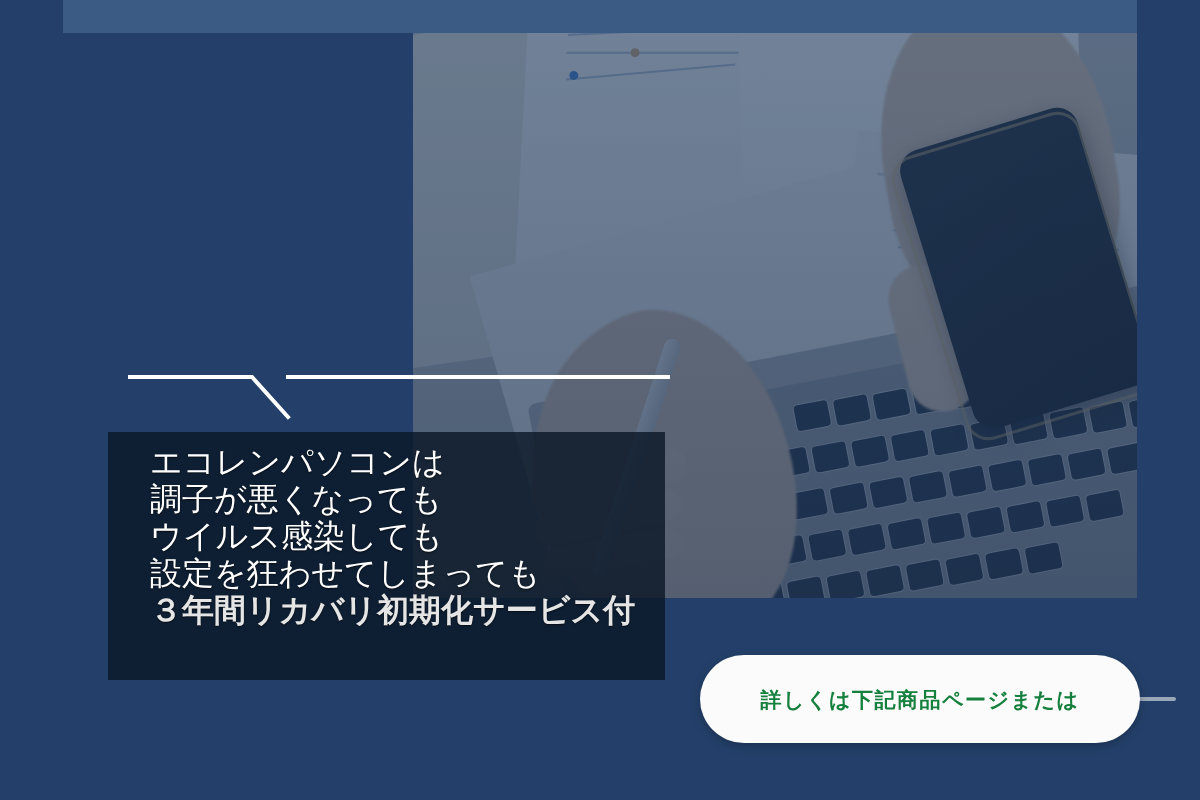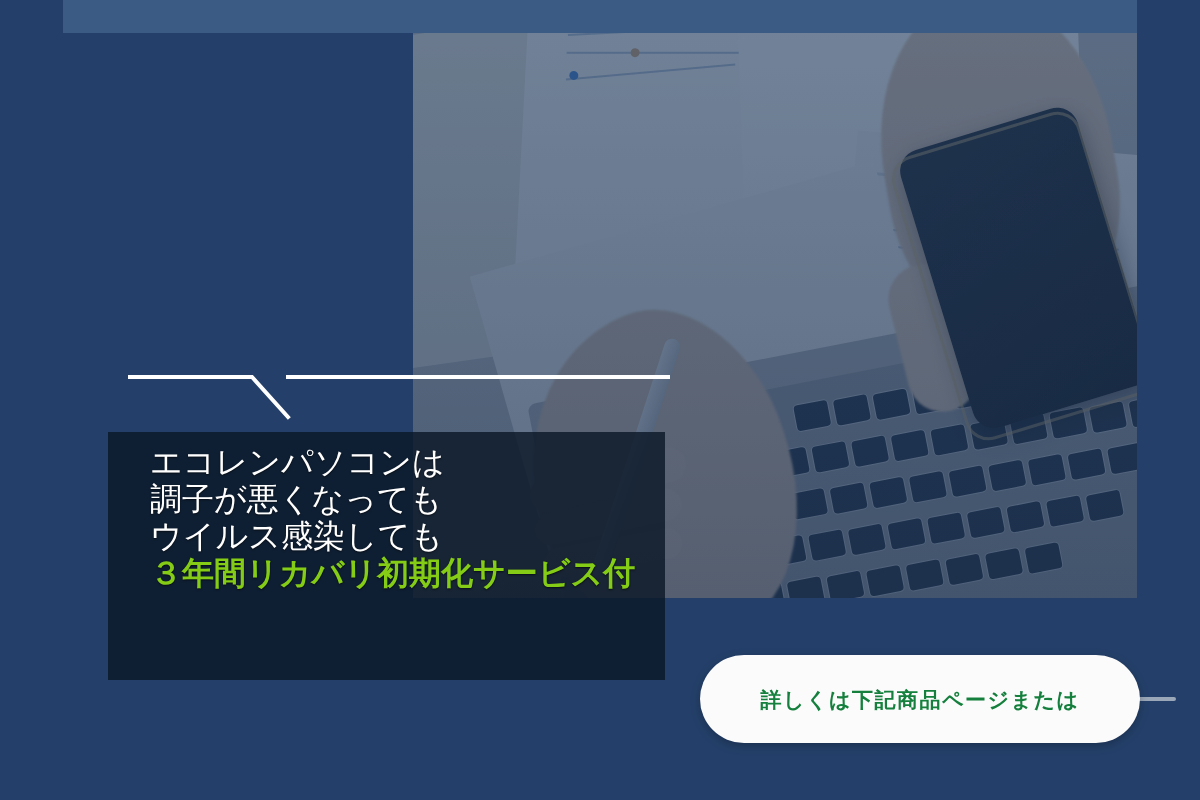--- a/index.html
+++ b/index.html
@@ -74,21 +74,21 @@
   .deco{position:absolute;left:0;top:0;width:1200px;height:800px;pointer-events:none;}
 
   
   .panel{
     position:absolute;left:108px;top:432px;width:557px;height:248px;
     background:rgba(10,22,38,.80);
   }
   .ptext{position:absolute;left:150px;top:444px;width:540px;}
   .pline{font-size:32px;line-height:37px;color:#ffffff;font-weight:500;white-space:nowrap;
          text-shadow:0 1px 2px rgba(0,0,0,.6);}
-  .pline.red{color:#84cc16;font-weight:700;letter-spacing:0px;}
+  .pline.red{color:#e5e5e5;font-weight:700;letter-spacing:0px;}
 
   
   .pill{
     position:absolute;left:700px;top:655px;width:440px;height:88px;
     background:#fbfbfb;border-radius:44px;
     display:flex;flex-direction:column;align-items:center;justify-content:center;
     box-shadow:0 3px 10px rgba(0,0,0,.25);
   }
   .pill-line{font-size:21px;line-height:31px;color:#15803d;font-weight:700;letter-spacing:1.5px;white-space:nowrap;}
   .pill-tail{position:absolute;left:1078px;top:697px;width:98px;height:4px;background:#9aa7b8;border-radius:2px;}
@@ -223,20 +223,21 @@
   <svg class="deco" viewBox="0 0 1200 800">
     <path d="M130 377 L252 377 L288 417" fill="none" stroke="#ffffff" stroke-width="4" stroke-linecap="square"></path>
     <path d="M288 377 L668 377" fill="none" stroke="#ffffff" stroke-width="4" stroke-linecap="square"></path>
   </svg>
 
   <div class="panel"></div>
   <div class="ptext">
     <div class="pline">エコレンパソコンは</div>
     <div class="pline">調子が悪くなっても</div>
     <div class="pline">ウイルス感染しても</div>
+    <div class="pline">設定を狂わせてしまっても</div>
     <div class="pline red">３年間リカバリ初期化サービス付</div>
   </div>
 
   <div class="pill-tail"></div>
   <div class="pill">
     <div class="pill-line">詳しくは下記商品ページまたは</div>
   </div>
 
 </div>
 

